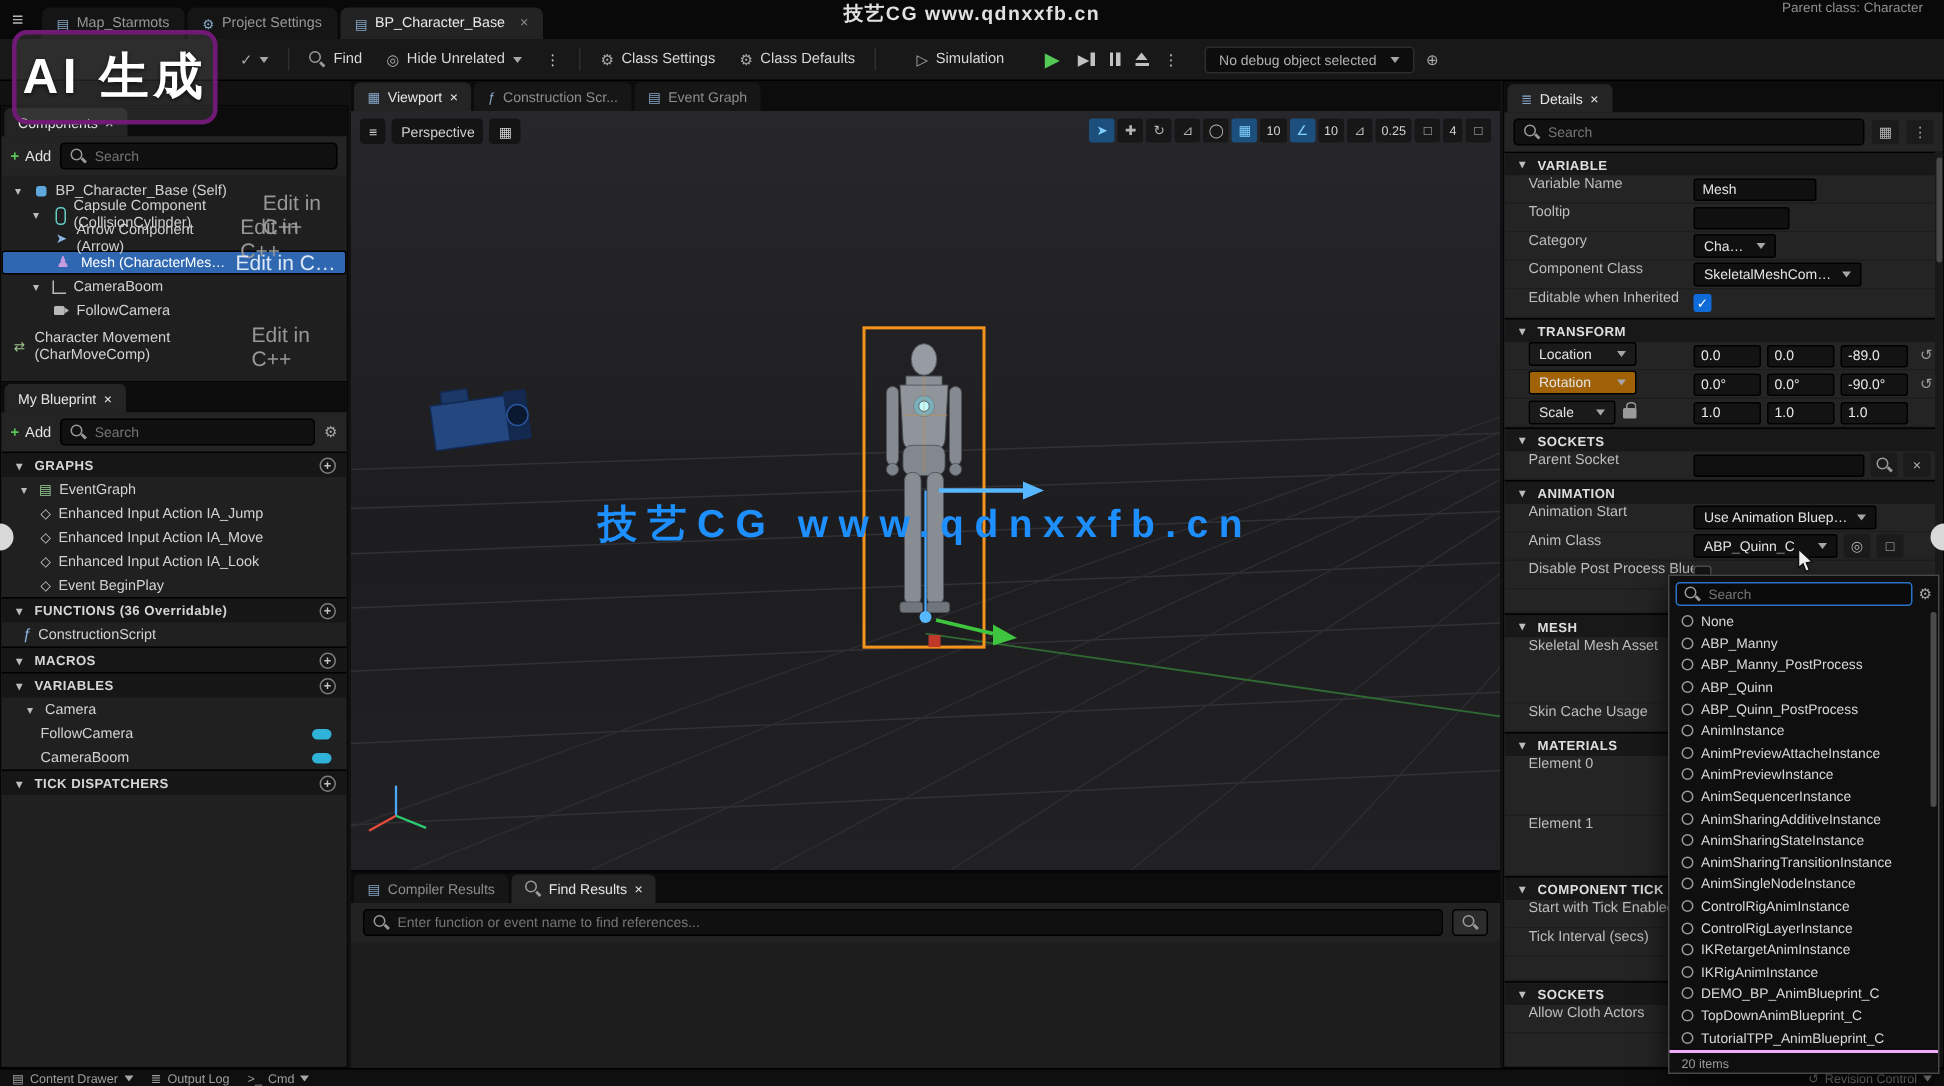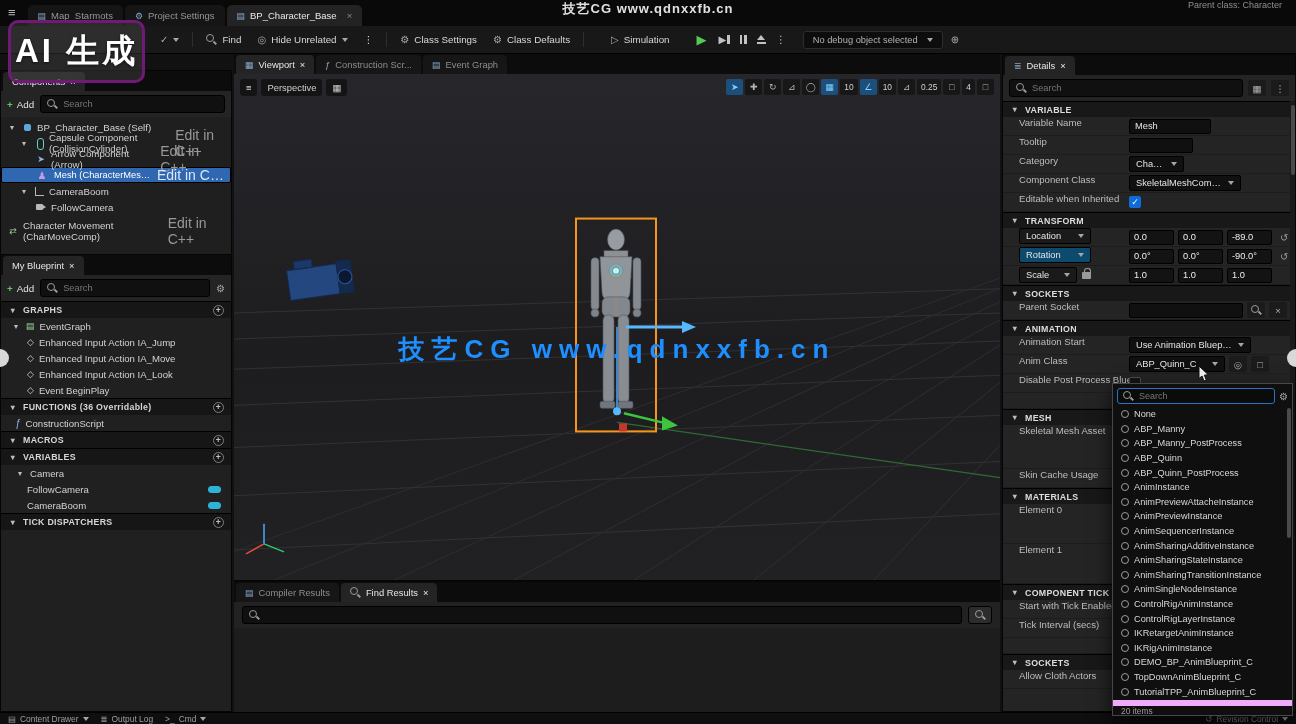--- a/index.html
+++ b/index.html
@@ -102,21 +102,21 @@
 .vscroll{position:absolute;right:0;top:0;bottom:0;width:5px;background:#1a1a1a}
 .vscroll b{position:absolute;top:4px;left:0.5px;width:4px;height:70px;background:#4a4a4a;border-radius:2px}
 
 #animpopup{position:absolute;left:1112px;top:383px;width:181px;height:333px;background:#0f0f0f;border:1px solid #474747;box-shadow:0 8px 18px rgba(0,0,0,.75);z-index:50;display:flex;flex-direction:column}
 .psearchrow{display:flex;align-items:center;gap:4px;padding:4px 4px 2px 4px;flex:none}
 .psearch{flex:1;display:flex;align-items:center;gap:5px;border:1px solid #2a72c8;background:#0b0b0b;border-radius:3px;height:16px;padding:0 5px;min-width:0}
 .psearch input{background:transparent;border:none;outline:none;color:#ddd;font-size:9px;width:100%;font-family:inherit}
 .plist{flex:1;overflow:hidden;position:relative;padding-top:1px}
 .pitem{display:flex;align-items:center;gap:5px;height:14.6px;padding:0 8px;font-size:9.2px;color:#d8d8d8;white-space:nowrap;overflow:hidden}
 .oc{width:8px;height:8px;border:1px solid #9a9a9a;border-radius:50%;flex:none}
-.pfoot{height:15px;border-top:6px solid #f0abfc;display:flex;align-items:center;padding:0 8px;font-size:8.4px;color:#9a9a9a;flex:none}
+.pfoot{height:15px;border-top:2px solid #f0abfc;display:flex;align-items:center;padding:0 8px;font-size:8.4px;color:#9a9a9a;flex:none}
 .pscroll{position:absolute;right:1px;top:2px;width:4px;height:130px;background:#4b4b4b;border-radius:2px}
 
 #statusbar{position:absolute;left:0;right:0;bottom:0;height:12px;background:#0f0f0f;border-top:1px solid #000;display:flex;align-items:center;gap:12px;padding:0 8px;font-size:8.4px;color:#9f9f9f;z-index:20}
 .sbitem{display:flex;align-items:center;gap:4px}
 
 #aibadge{position:absolute;left:8px;top:20px;z-index:80;border:3px solid #701a75;border-radius:10px;padding:6px 4px;font-size:33px;font-weight:bold;color:#fff;background:rgba(90,90,90,.32);letter-spacing:3px;text-shadow:0 1px 3px rgba(0,0,0,.6)}
 #topwm{position:absolute;top:0;left:50%;transform:translateX(-50%);z-index:75;font-size:13px;font-weight:bold;color:rgba(255,255,255,.88);letter-spacing:1px;white-space:nowrap}
 .ehandle{position:absolute;top:349px;width:9px;height:18px;background:#d8d8d8;z-index:40}
 #lhandle{left:0;border-radius:0 9px 9px 0}
 #rhandle{right:0;border-radius:9px 0 0 9px}
@@ -495,20 +495,21 @@
         </div>
         <div class="ptab active">
           <span class="sico"></span>
           <span>Find Results</span>
           <span>×</span>
         </div>
       </div>
       <div class="findrow">
         <div class="searchbox">
           <span class="sico"></span>
+          <input placeholder="Enter function or event name to find references..." style="">
         </div>
         <div class="fbtn">
             <span class="sico"></span>
           </div>
       </div>
       <div style="flex:1;background:#1d1d1d"></div>
     </div>
   </div>
 
   <div class="panel" style="left:1002px;top:54px;width:294px;height:658px">
@@ -586,21 +587,21 @@
           </span>
         <span class="dval">
           <span class="nbox">0.0</span>
           <span class="nbox">0.0</span>
           <span class="nbox">-89.0</span>
           <span class="resetico">↺</span>
         </span>
       </div>
       <div class="drow">
         <span class="dlabel">
-            <span class="sel" style="width:72px;background:#0c4a6e">
+            <span class="sel" style="width:72px;background:#a16207">
               <span>Rotation</span>
               <span class="chev"></span>
             </span>
           </span>
         <span class="dval">
           <span class="nbox">0.0°</span>
           <span class="nbox">0.0°</span>
           <span class="nbox">-90.0°</span>
           <span class="resetico">↺</span>
         </span>

